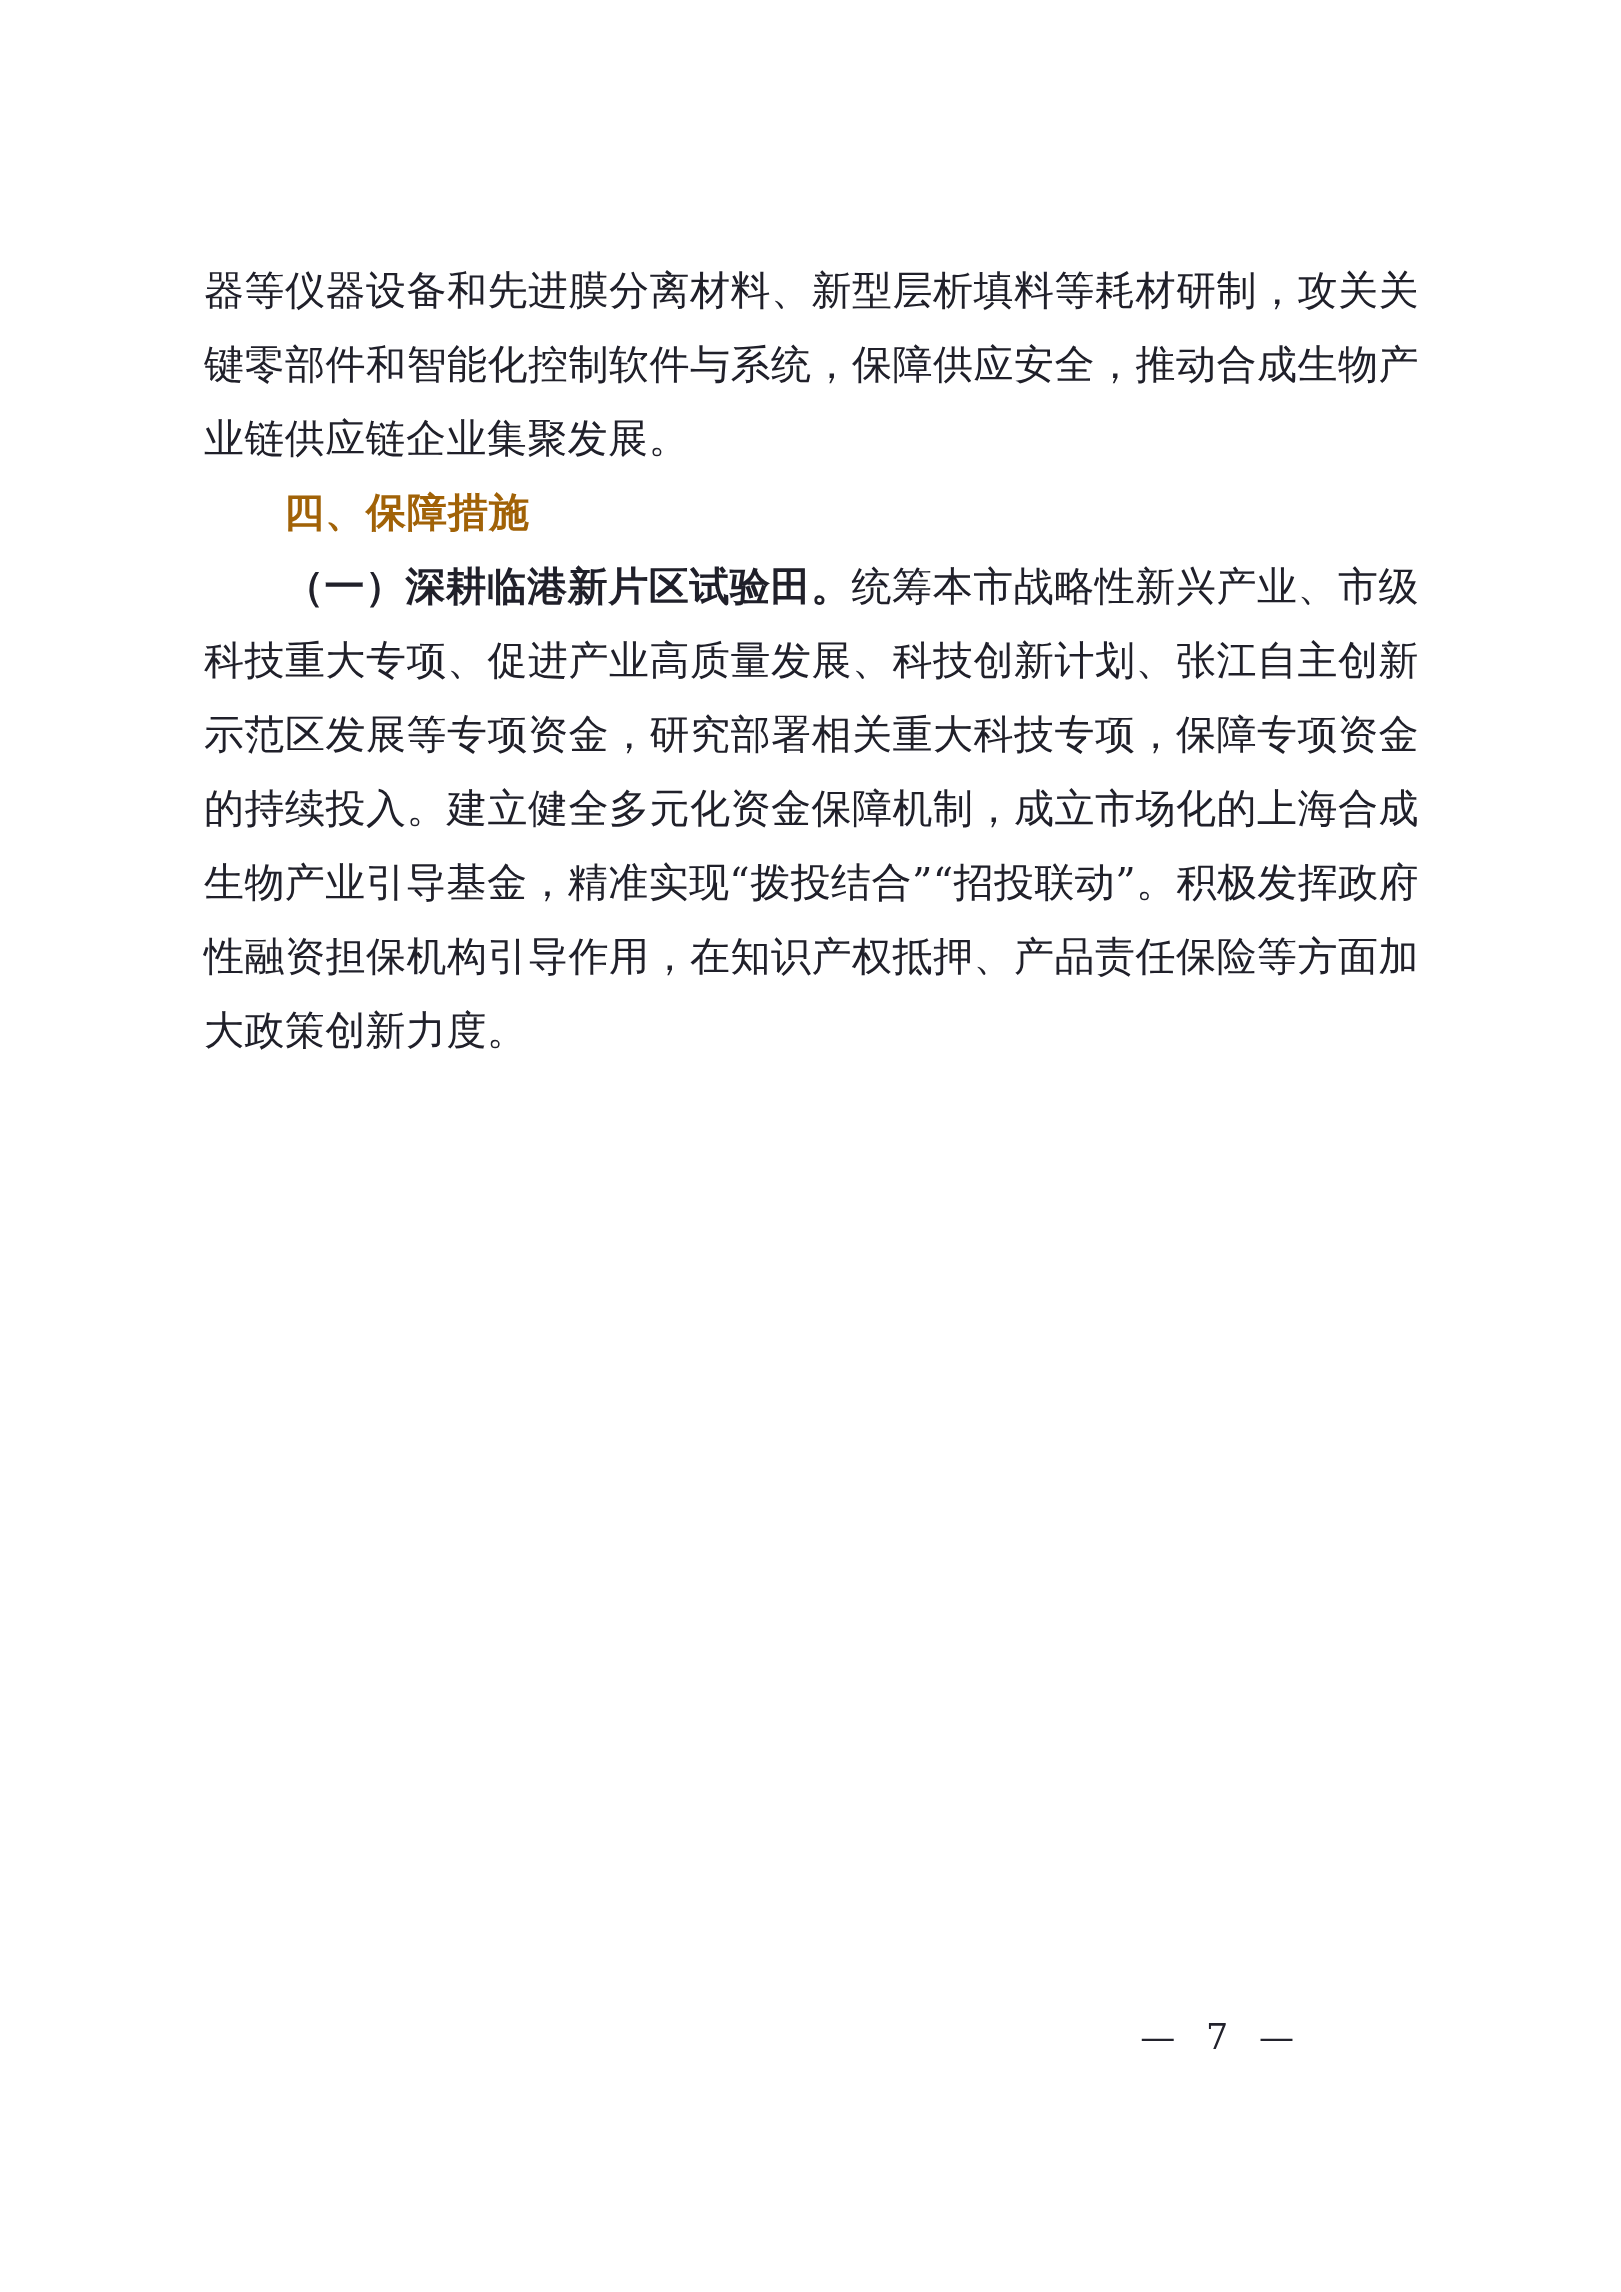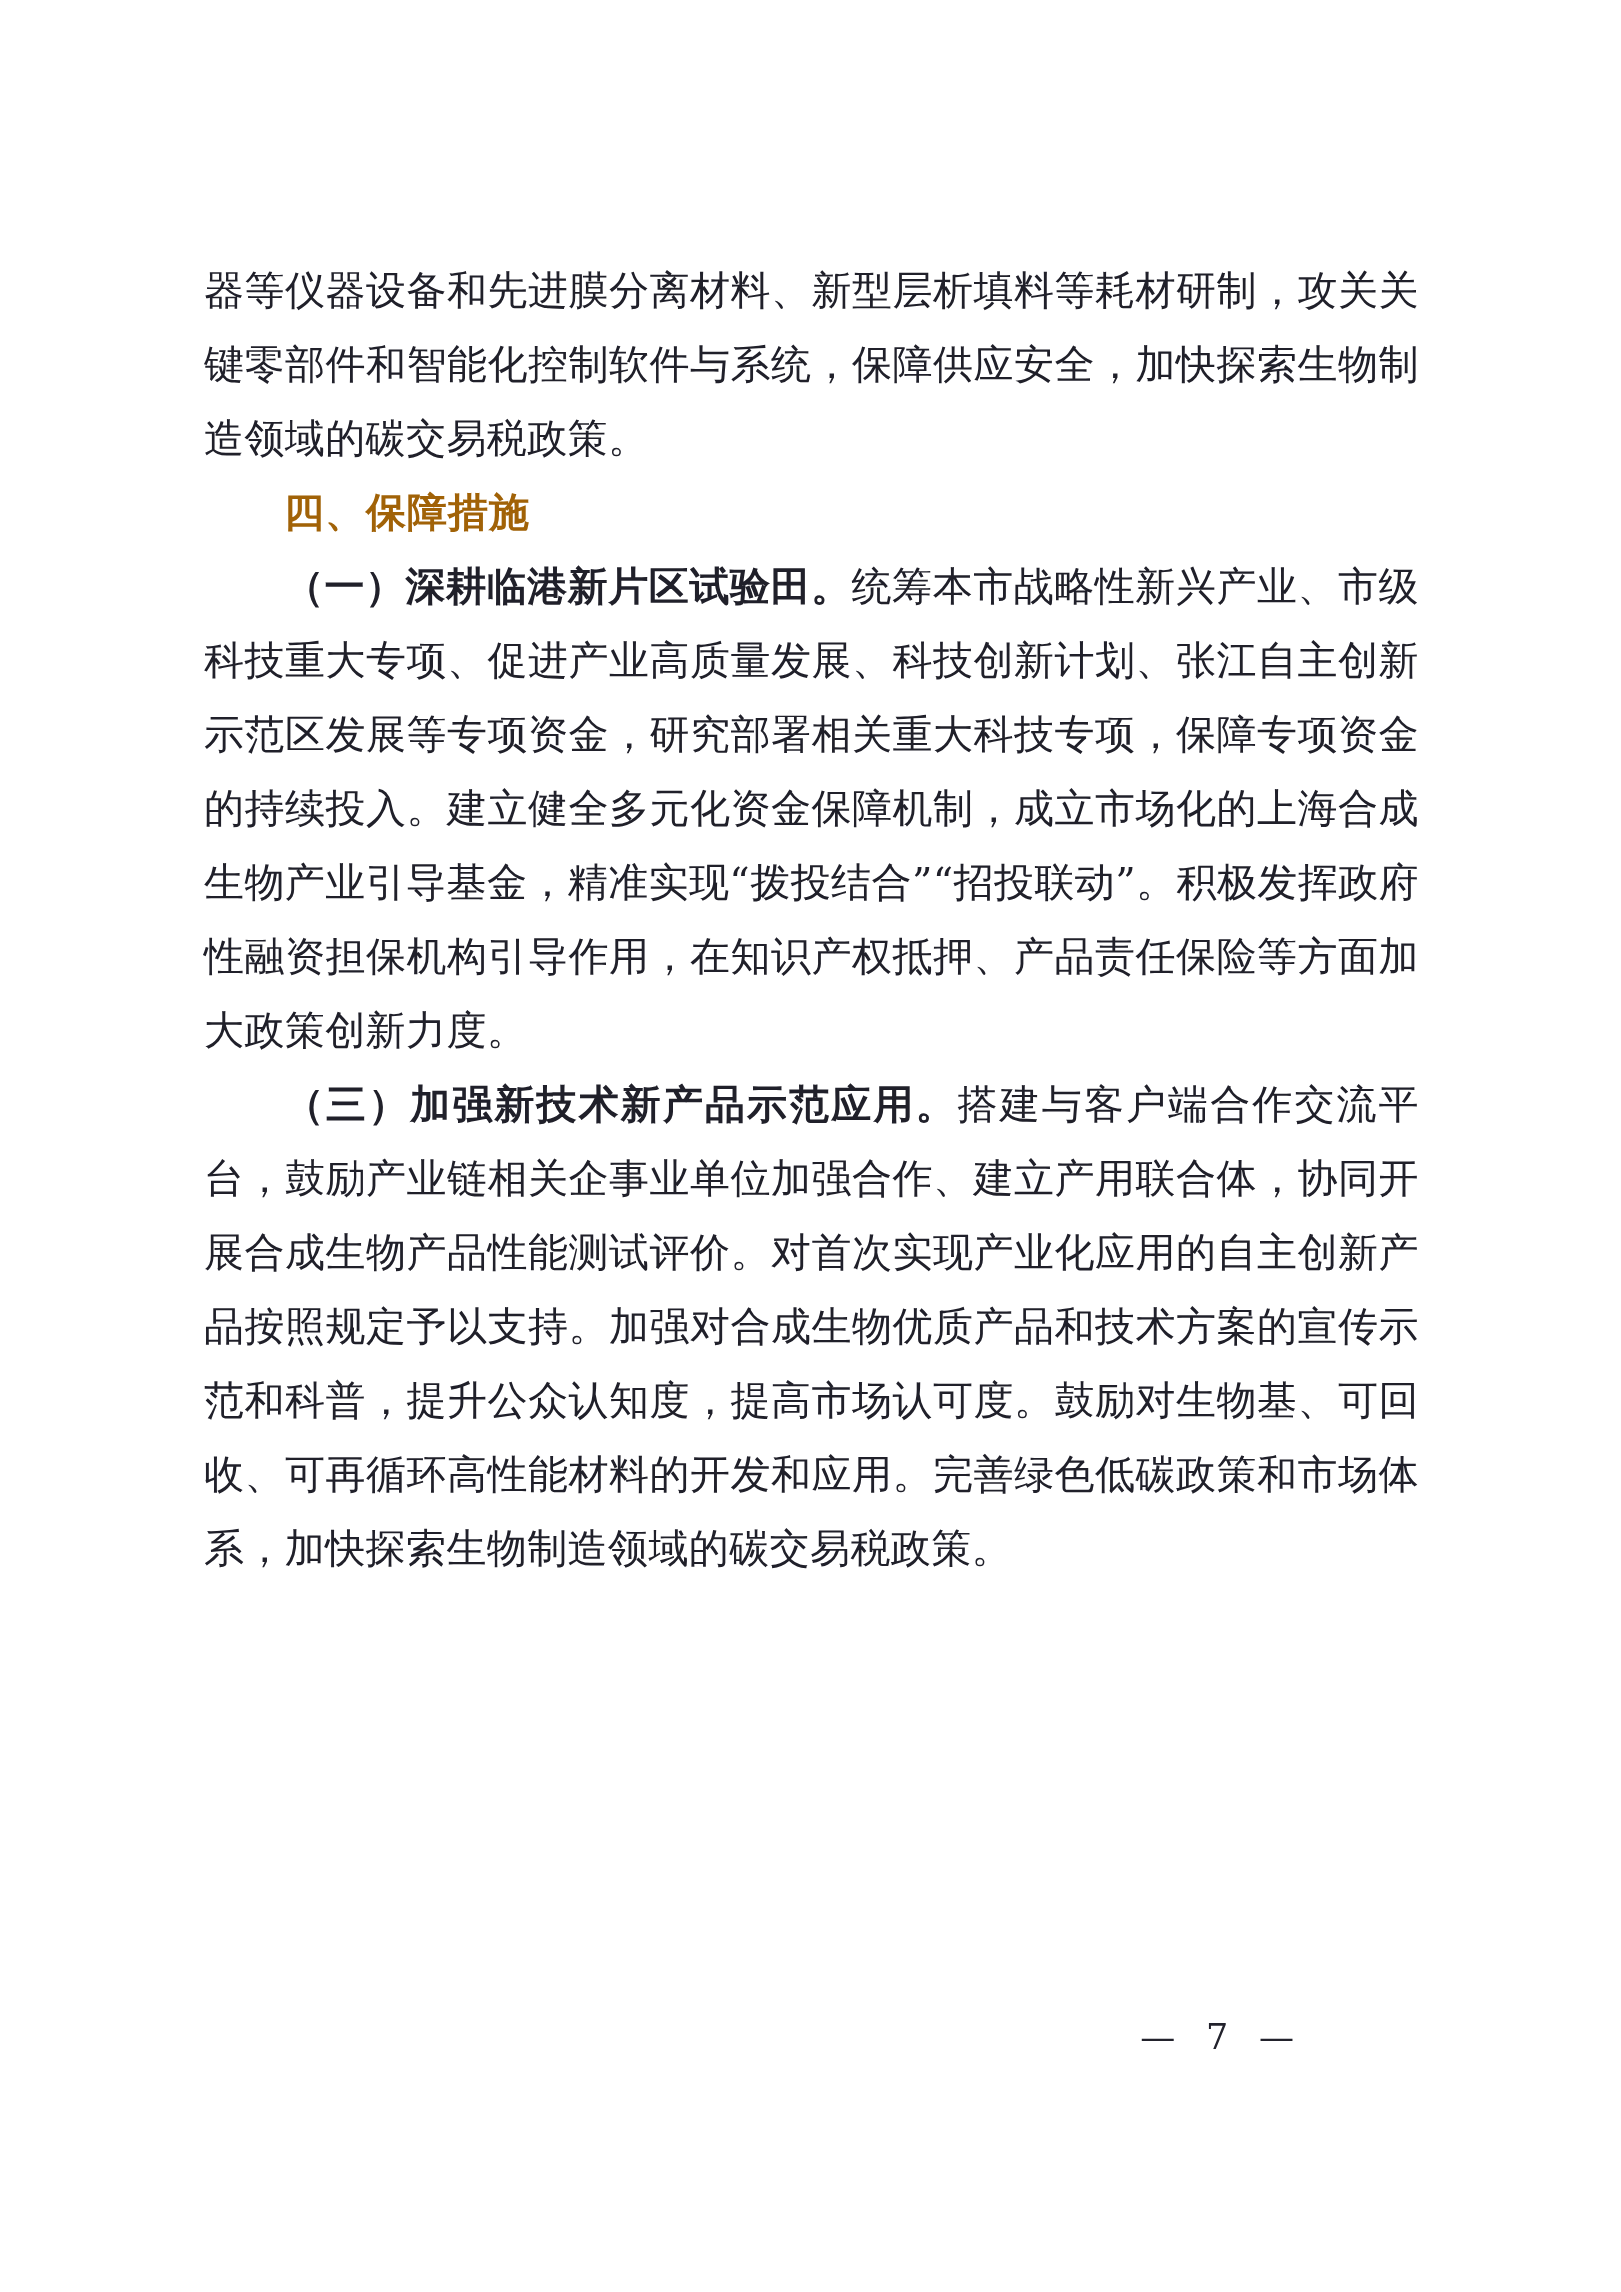--- a/index.html
+++ b/index.html
@@ -68,28 +68,27 @@
     color: #22222c;
     font-family: "DejaVu Serif", serif;
   }
 </style>
 </head>
 <body>
 
 <div class="page">
   <div class="content">
 
-    <p class="body-text para">器等仪器设备和先进膜分离材料、新型层析填料等耗材研制，攻关关键零部件和智能化控制软件与系统，保障供应安全，加快探索生物制造领域的碳交易税政策。</p>
+    <p class="body-text para">器等仪器设备和先进膜分离材料、新型层析填料等耗材研制，攻关关键零部件和智能化控制软件与系统，保障供应安全，推动合成生物产业链供应链企业集聚发展。</p>
 
     <p class="section-heading">四、保障措施</p>
 
     <p class="body-text indent para"><span class="lead">（一）深耕临港新片区试验田。</span><span>统筹本市战略性新兴产业、市级科技重大专项、促进产业高质量发展、科技创新计划、张江自主创新示范区发展等专项资金，研究部署相关重大科技专项，保障专项资金的持续投入。建立健全多元化资金保障机制，成立市场化的上海合成生物产业引导基金，精准实现“拨投结合”“招投联动”。积极发挥政府性融资担保机构引导作用，在知识产权抵押、产品责任保险等方面加大政策创新力度。</span></p>
 
 
-    <p class="body-text indent para"><span class="lead">（三）加强新技术新产品示范应用。</span><span>搭建与客户端合作交流平台，鼓励产业链相关企事业单位加强合作、建立产用联合体，协同开展合成生物产品性能测试评价。对首次实现产业化应用的自主创新产品按照规定予以支持。加强对合成生物优质产品和技术方案的宣传示范和科普，提升公众认知度，提高市场认可度。鼓励对生物基、可回收、可再循环高性能材料的开发和应用。完善绿色低碳政策和市场体系，加快探索生物制造领域的碳交易税政策。</span></p>
 
   </div>
 
   <div class="footer">
     <span class="page-number">— 7 —</span>
   </div>
 </div>
 
 
 </body></html>

